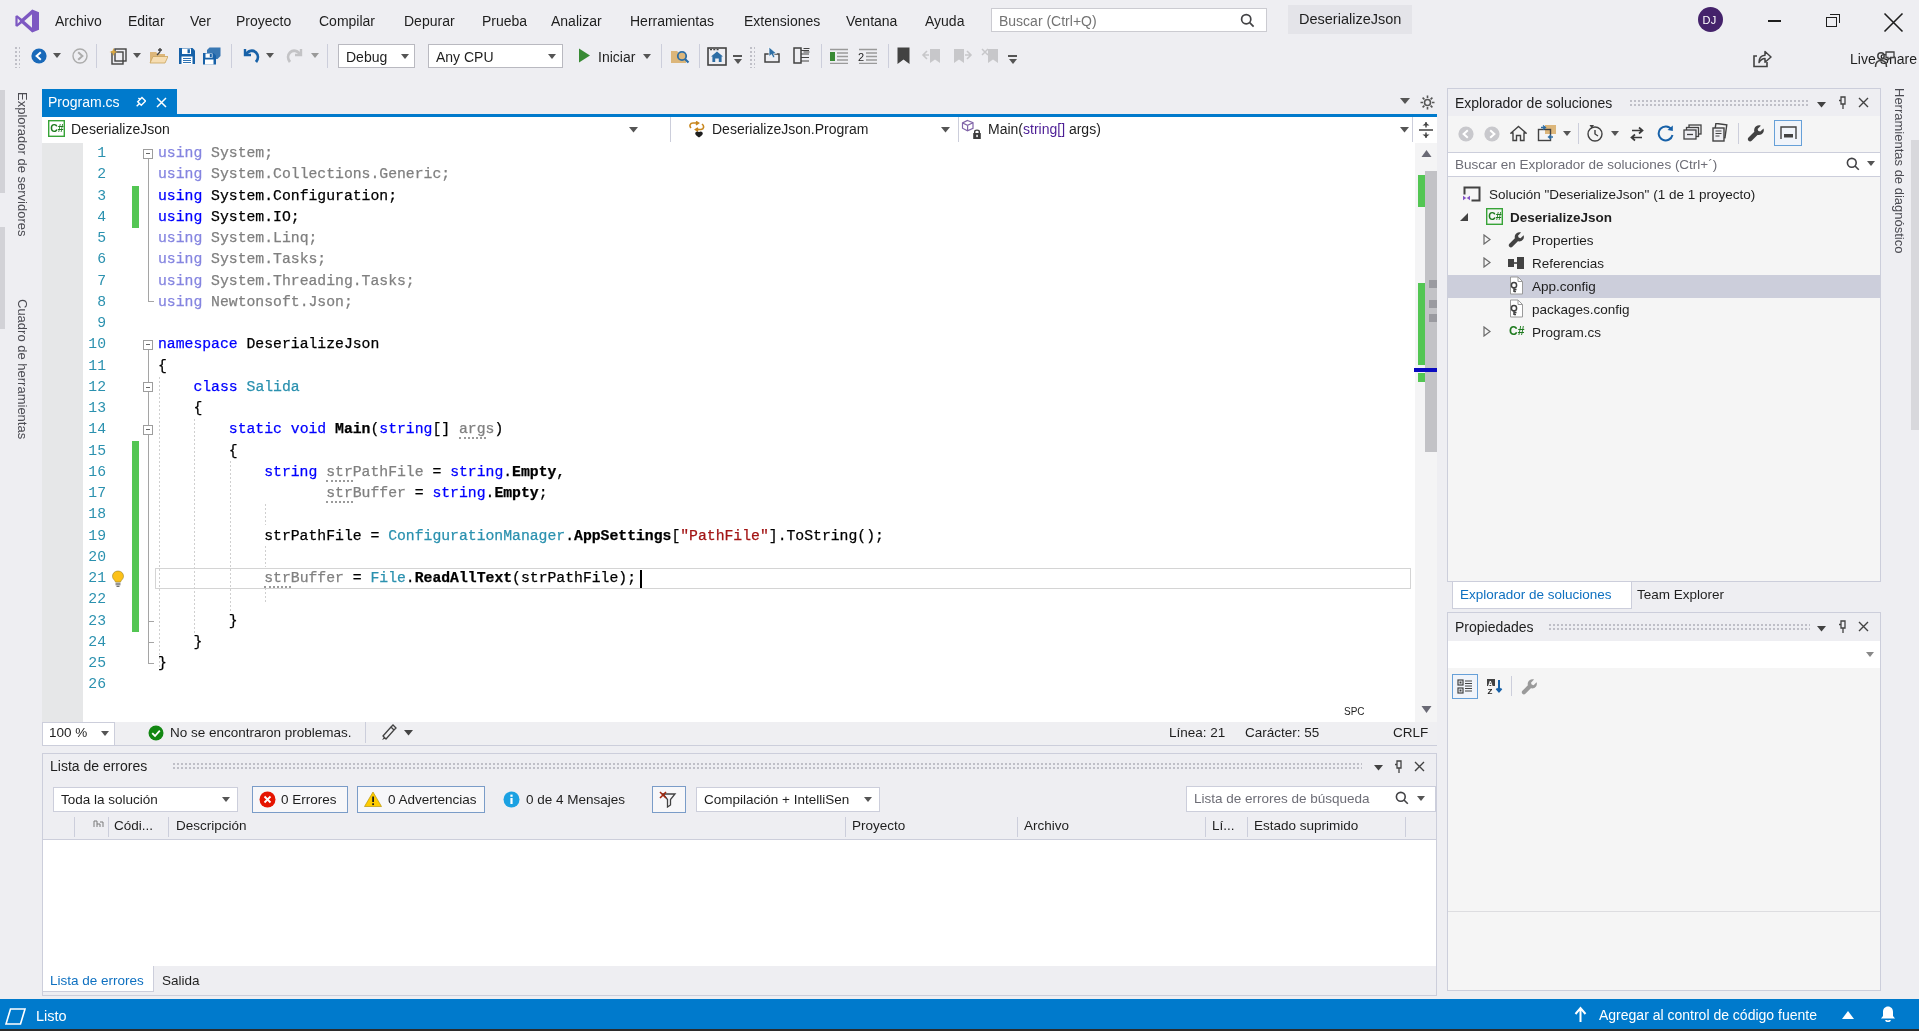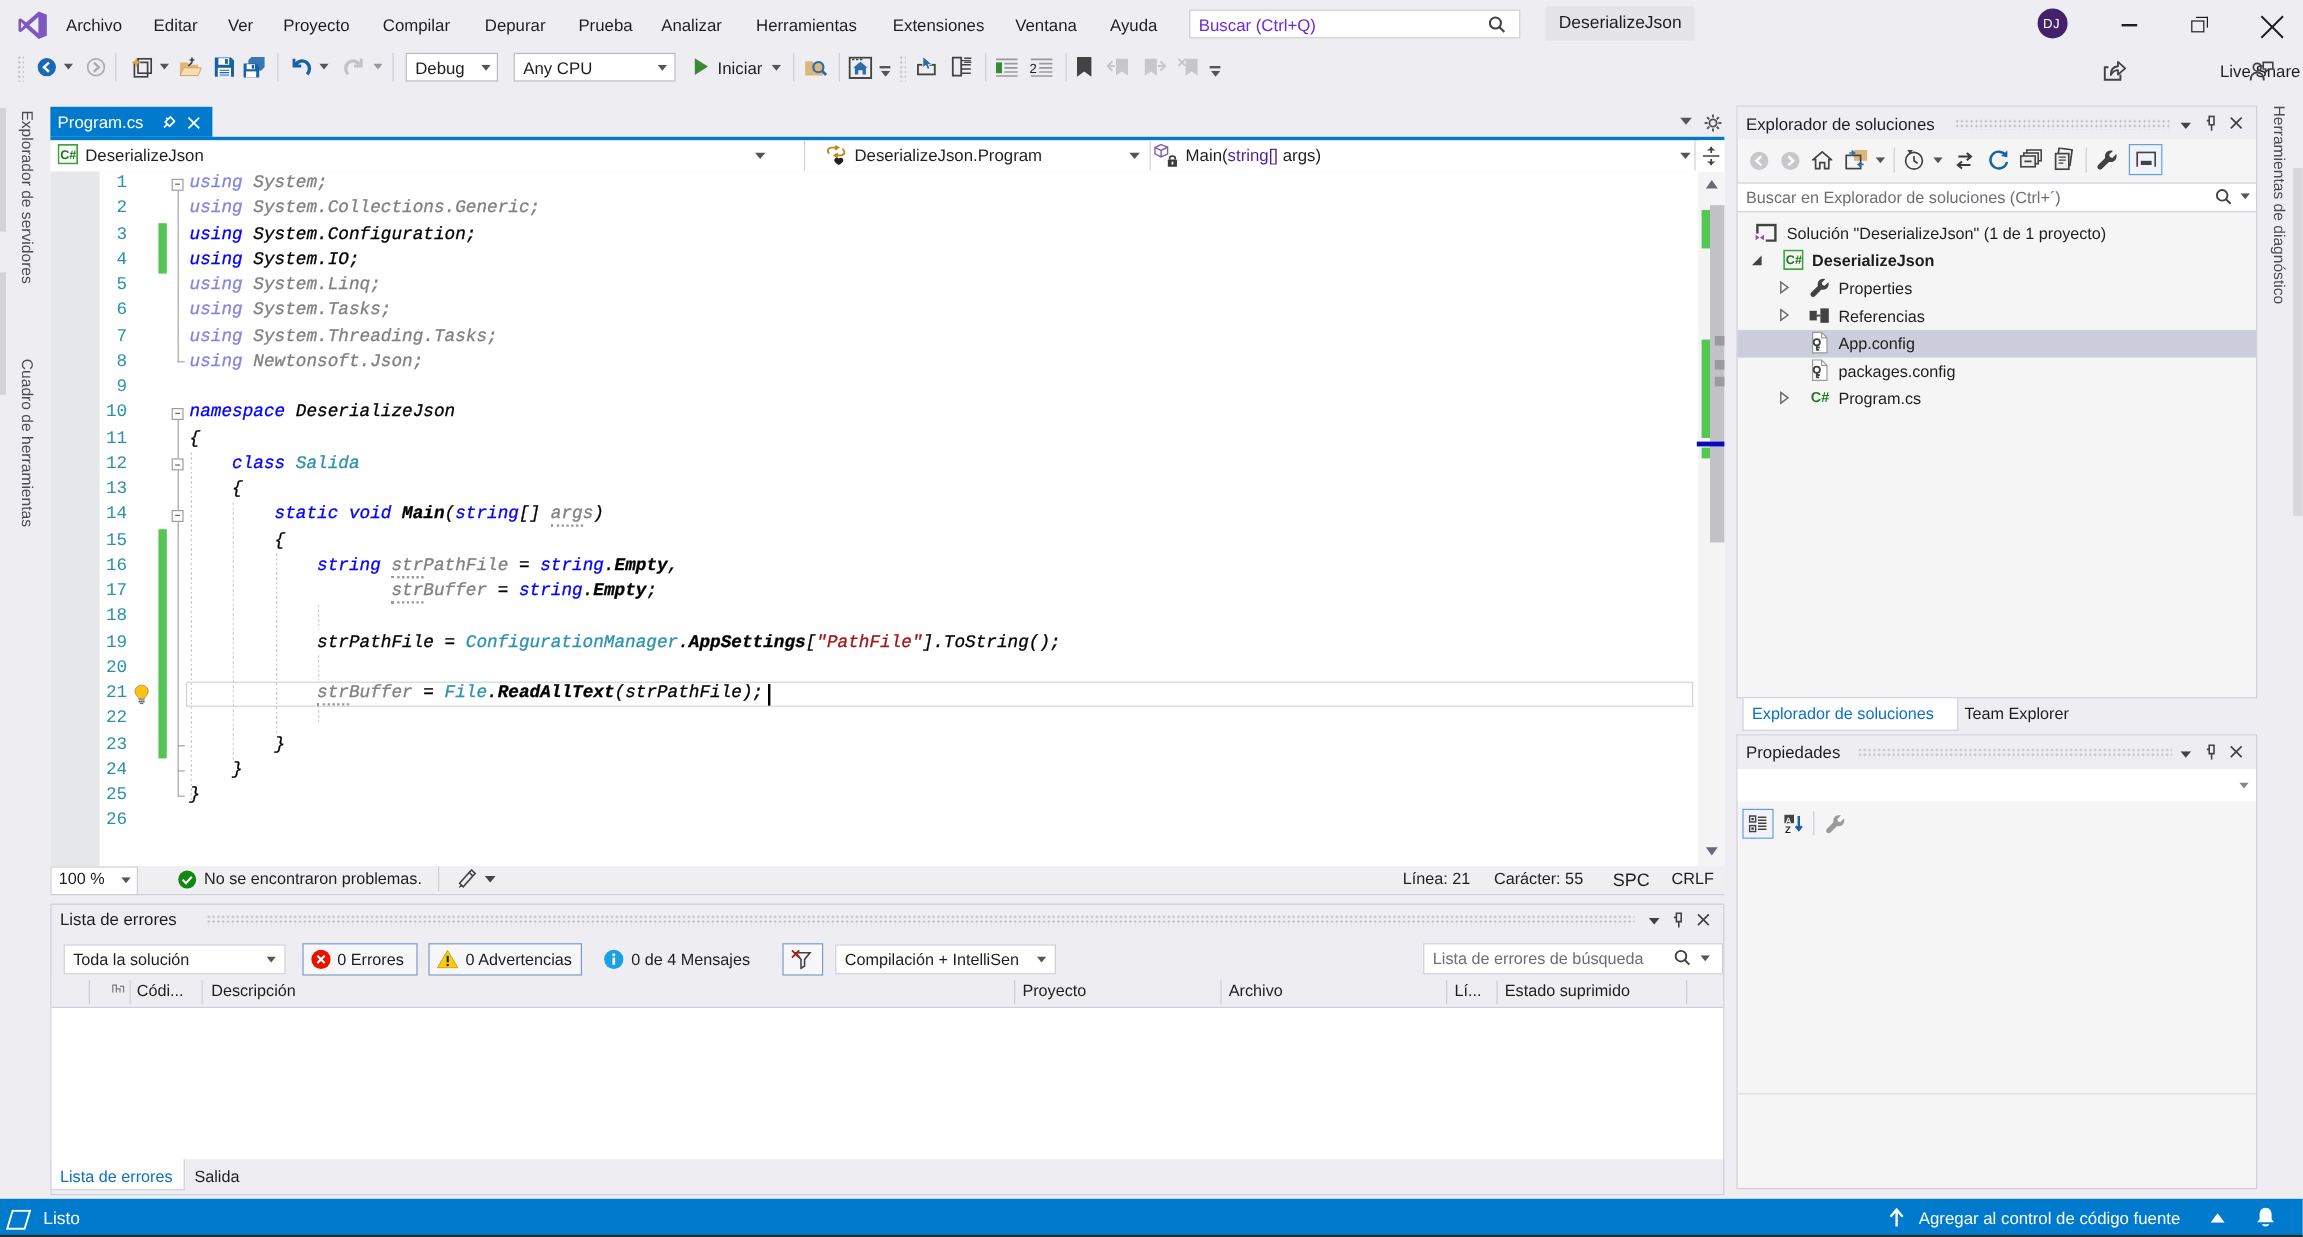--- a/index.html
+++ b/index.html
@@ -1,18 +1,18 @@
 <!DOCTYPE html>
 <html><head><meta charset="utf-8">
 <style>
   * { margin:0; padding:0; box-sizing:border-box; }
   html,body { width:1919px; height:1031px; overflow:hidden; }
   body { background:#EEEEF2; font-family:"Liberation Sans", sans-serif; color:#1E1E1E; position:relative; }
   .a { position:absolute; }
-  .mono { font-family:"Liberation Mono", monospace; font-size:14.75px; line-height:21.25px; white-space:pre;font-style:italic; -webkit-text-stroke:0.25px; }
+  .mono { font-family:"Liberation Mono", monospace; font-size:14.75px; line-height:21.25px; white-space:pre; -webkit-text-stroke:0.25px; }
   .k { color:#0000FF; }
   .t { color:#2B91AF; }
   .s { color:#A31515; }
   .g { color:#808080; }
   .fk { color:#8585E0; }
   .b { font-weight:bold; }
   .du { border-bottom:2px dotted #9a9a9a; }
   .ln { position:absolute; left:42px; width:64px; text-align:right; color:#2B91AF; font-family:"Liberation Mono", monospace; font-size:14.75px; line-height:21.25px; }
   .guide { position:absolute; width:1px; background-image:repeating-linear-gradient(to bottom,#CFCFCF 0 2px,transparent 2px 4px); }
   .fold { position:absolute; width:10px; height:10px; border:1px solid #9d9d9d; background:#fff; }
@@ -34,21 +34,21 @@
   <span class="a" style="left:319px;top:5px">Compilar</span>
   <span class="a" style="left:404px;top:5px">Depurar</span>
   <span class="a" style="left:482px;top:5px">Prueba</span>
   <span class="a" style="left:551px;top:5px">Analizar</span>
   <span class="a" style="left:630px;top:5px">Herramientas</span>
   <span class="a" style="left:744px;top:5px">Extensiones</span>
   <span class="a" style="left:846px;top:5px">Ventana</span>
   <span class="a" style="left:925px;top:5px">Ayuda</span>
 </div>
 <div class="a" style="left:991px;top:8px;width:276px;height:24px;background:#fff;border:1px solid #CBCBD1"></div>
-<span class="a" style="left:999px;top:13px;font-size:14px;color:#6d28d9">Buscar (Ctrl+Q)</span>
+<span class="a" style="left:999px;top:13px;font-size:14px;color:#737373">Buscar (Ctrl+Q)</span>
 <svg class="a" style="left:1239px;top:12px" width="17" height="17" viewBox="0 0 17 17">
     <circle cx="7.2" cy="7.2" r="4.6" fill="none" stroke="#424245" stroke-width="1.7"></circle>
     <line x1="10.7" y1="10.7" x2="14.6" y2="14.6" stroke="#424245" stroke-width="1.7"></line>
   </svg>
 <div class="a" style="left:1288px;top:5px;width:124px;height:29px;background:#E4E4E9"></div>
 <span class="a" style="left:1299px;top:11px;font-size:14.5px;color:#1E1E1E">DeserializeJson</span>
 <div class="a" style="left:1698px;top:7px;width:25px;height:25px;border-radius:50%;background:#44226B"></div>
 <span class="a" style="left:1702.5px;top:13.5px;font-size:11px;color:#fff;letter-spacing:0.3px">DJ</span>
 <div class="a" style="left:1768px;top:20px;width:13px;height:2px;background:#1E1E1E"></div>
 <div class="a" style="left:1826px;top:17px;width:11px;height:10px;border:1.5px solid #1E1E1E;background:#EEEEF2"></div>
@@ -376,21 +376,21 @@
 <div class="sep-v" style="left:365px;top:722px;height:21px"></div>
 <svg class="a" style="left:381px;top:724px" width="17" height="17" viewBox="0 0 17 17">
     <path d="M2 12 L10 3 L13 6 L5 15 Z M10 3 L12 1 L15 4 L13 6" fill="none" stroke="#424242" stroke-width="1.3"></path>
     <path d="M3 13 L1 16 L4.5 14.5" fill="#424242"></path>
   </svg>
 <svg class="a" style="left:404px;top:730px" width="9" height="6" viewBox="0 0 9 6">
     <path d="M0 0 L9 0 L4.5 5.5 Z" fill="#444"></path>
   </svg>
 <span class="a" style="left:1169px;top:725px;font-size:13.5px">Línea: 21</span>
 <span class="a" style="left:1245px;top:725px;font-size:13.5px">Carácter: 55</span>
-<span class="a" style="left:1344px;top:725px;font-size:15px">SPC</span>
+<span class="a" style="left:1344px;top:706px;font-size:10px">SPC</span>
 <span class="a" style="left:1393px;top:725px;font-size:13.5px">CRLF</span>
 
 <div class="a" style="left:42px;top:753px;width:1395px;height:243px;background:#EEEEF2;border:1px solid #CCCEDB"></div>
 <span class="a" style="left:50px;top:758px;font-size:14px;color:#1E1E1E">Lista de errores</span>
 <div class="a dots" style="left:172px;top:762px;width:1190px;height:9px"></div>
 <svg class="a" style="left:1374px;top:765px" width="9" height="6" viewBox="0 0 9 6">
     <path d="M0 0 L9 0 L4.5 5.5 Z" fill="#424242"></path>
   </svg>
 <svg class="a" style="left:1393px;top:760px" width="12" height="14" viewBox="0 0 12 14">
     <path d="M4 1 L8 1 L8 8 L4 8 Z M6 8 L6 13 M2 4.5 L4 4.5" stroke="#424242" stroke-width="1.3" fill="none"></path>

